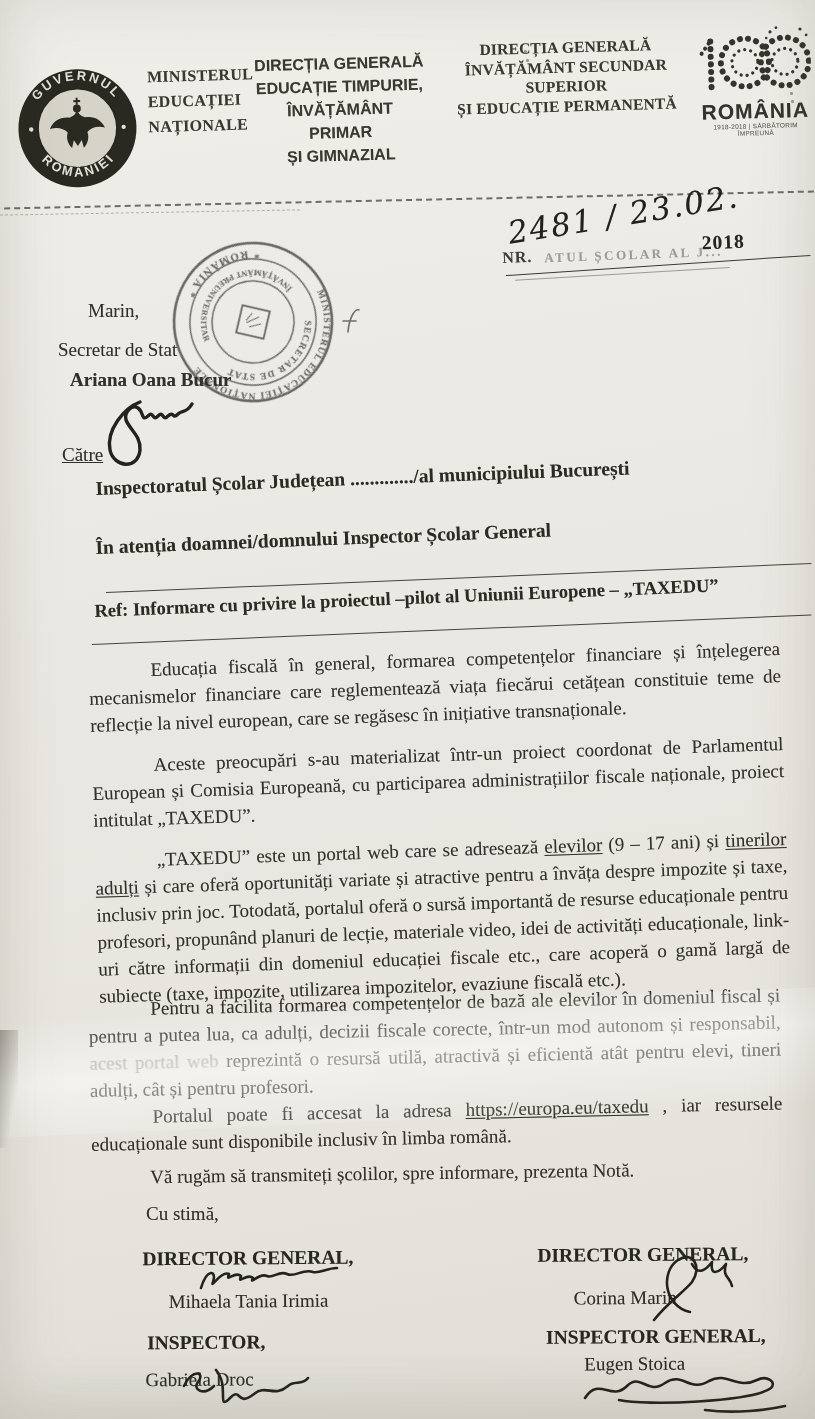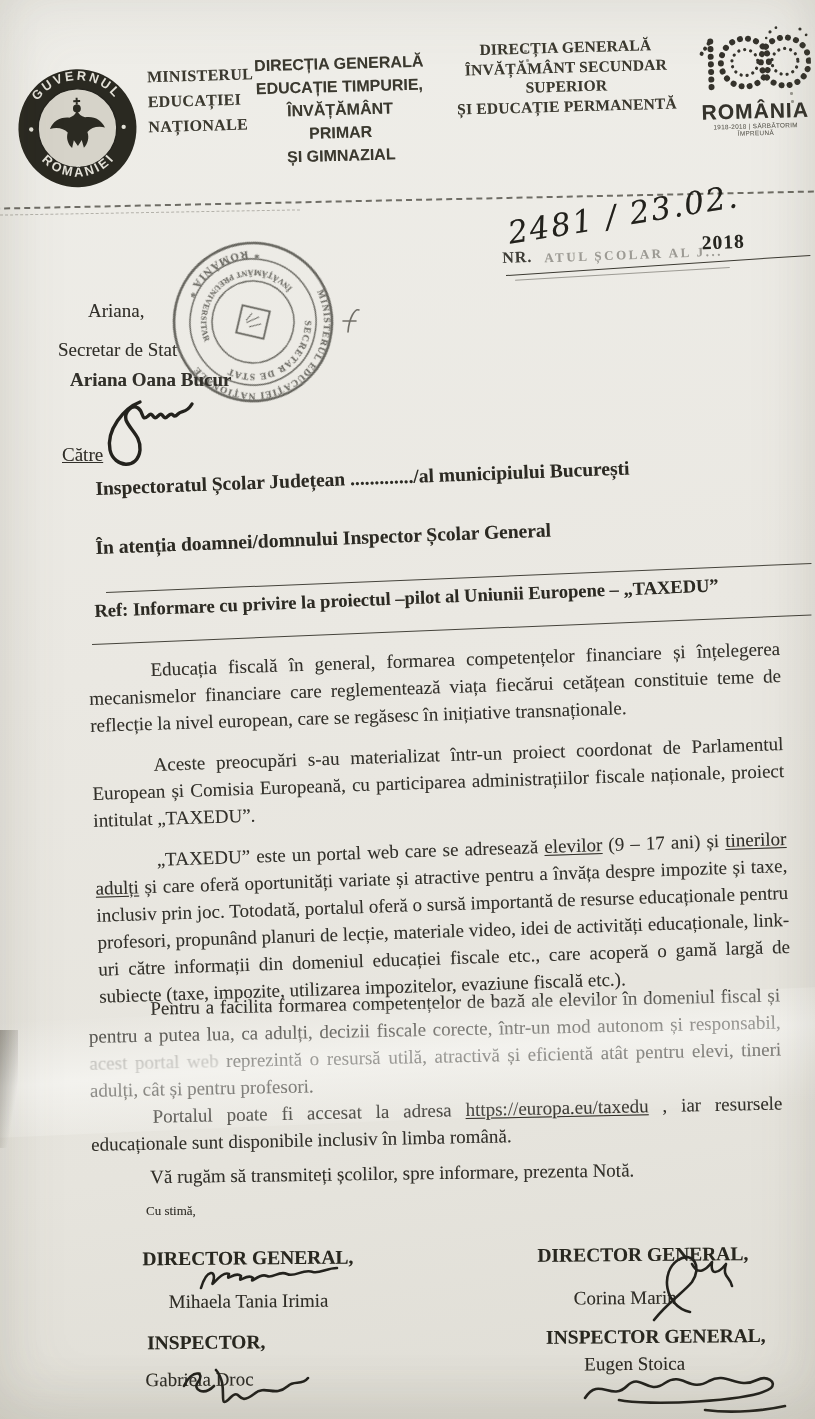--- a/index.html
+++ b/index.html
@@ -63,21 +63,21 @@
   .ref-rule2 { position:absolute; left:92px; top:644px; width:720px; border-top:1.8px solid #45433b; transform:rotate(-2.35deg); transform-origin:left top; }
 
   .body-a { position:absolute; left:88px; top:658px; width:692px; transform:rotate(-1.9deg); transform-origin:left top; }
   .body-b { position:absolute; left:88px; top:996px; width:692px; transform:rotate(-1.2deg); transform-origin:left top; }
   .body-a p, .body-b p, .request { font-size:19px; line-height:27px; text-align:justify; text-indent:62px; color:#32302a; }
   .body-a p { margin-bottom:14px; }
   .u { text-decoration:underline; text-underline-offset:2px; }
   .faded { opacity:.42; filter:blur(.4px); }
 
   .request { position:absolute; left:88px; top:1164px; width:692px; transform:rotate(-.8deg); transform-origin:left top; }
-  .closing { position:absolute; left:146px; top:1203px; font-size:13px; }
+  .closing { position:absolute; left:146px; top:1203px; font-size:19px; }
 
   .signatures { position:absolute; left:0; top:1242px; width:815px; height:177px; transform:rotate(-.5deg); }
   .sig-col { position:absolute; top:0; height:177px; }
   .sig-col.left { left:143px; width:310px; }
   .sig-col.right { left:538px; width:275px; }
   .sig-role { position:absolute; font-weight:bold; font-size:19.5px; color:#28271f; white-space:nowrap; }
   .sig-name { position:absolute; font-size:19px; color:#2f2d26; white-space:nowrap; }
   .l-role1 { left:0; top:4px; }  .l-name1 { left:26px; top:47px; }
   .l-role2 { left:4px; top:88px; } .l-name2 { left:2px; top:125px; }
   .r-role1 { left:0; top:4px; }  .r-name1 { left:36px; top:47px; }
@@ -210,21 +210,21 @@
     <text font-family="Liberation Serif, DejaVu Serif, serif" font-size="8.2" font-weight="bold" fill="#4b4a43" letter-spacing=".6">
       <textPath href="#stampInnerBottom" startOffset="50%" text-anchor="middle">ÎNVĂȚĂMÂNT PREUNIVERSITAR</textPath>
     </text>
     <g stroke="#4b4a43" fill="none">
       <rect x="71" y="71" width="28" height="28" transform="rotate(45 85 85)" stroke-width="1.8"></rect>
       <path d="M79,79 l12,4 M77,86 l14,2 M81,93 l9,-3" stroke-width="1"></path>
     </g>
   </svg>
 
   <div class="approval">
-    <span class="aprob">Ariana,</span>
+    <span class="aprob">Marin,</span>
     <span class="role">Secretar de Stat</span>
     <span class="name">Ariana Oana Bucur</span>
     <svg class="sig sig-bucur" viewBox="0 0 140 92">
       <path stroke-width="3.4" d="M46,16 C30,22 12,44 16,64 C20,82 44,84 46,64 C47,50 36,44 32,34 C30,26 38,18 44,22 C50,26 47,36 54,30 C60,24 58,36 64,30 C70,24 68,36 74,30 C80,24 78,34 84,28 C88,24 92,28 98,18"></path>
     </svg>
   </div>
 
   <svg class="stray-f" viewBox="0 0 24 34">
     <path d="M8,28 C9,14 15,4 19,6 M3,17 h13" fill="none" stroke="#3c3a32" stroke-width="1.6" stroke-linecap="round"></path>
   </svg>

